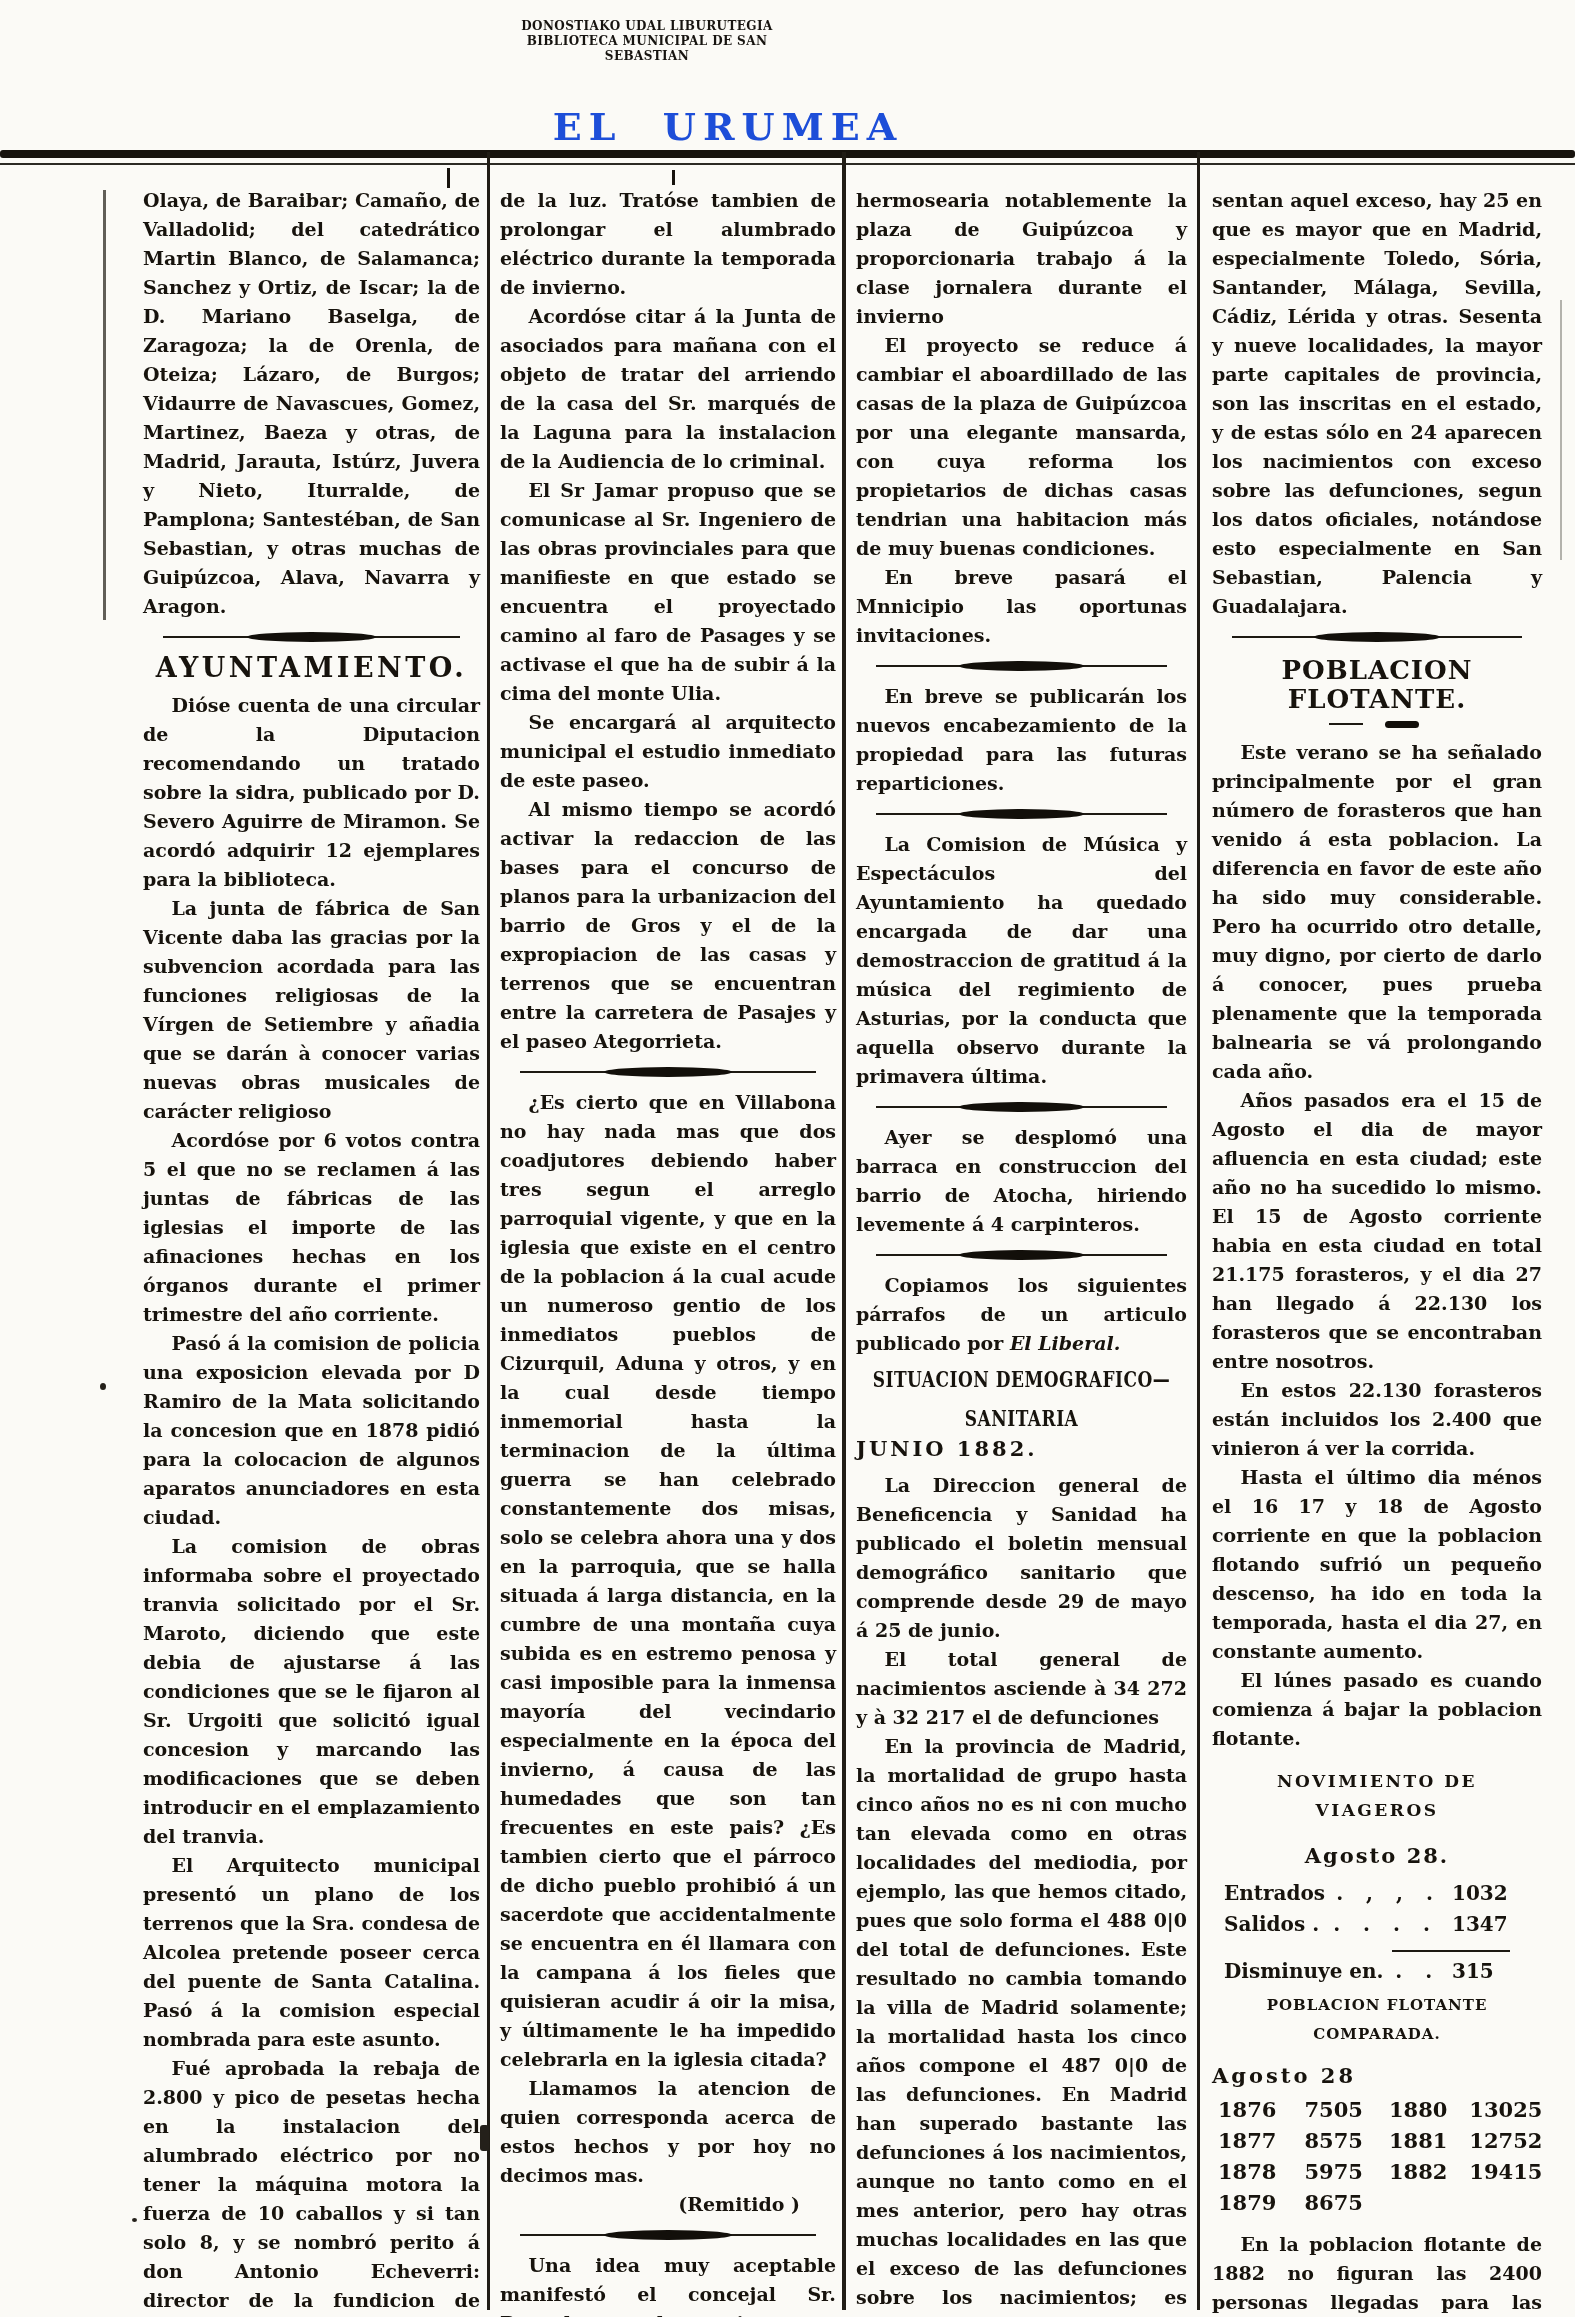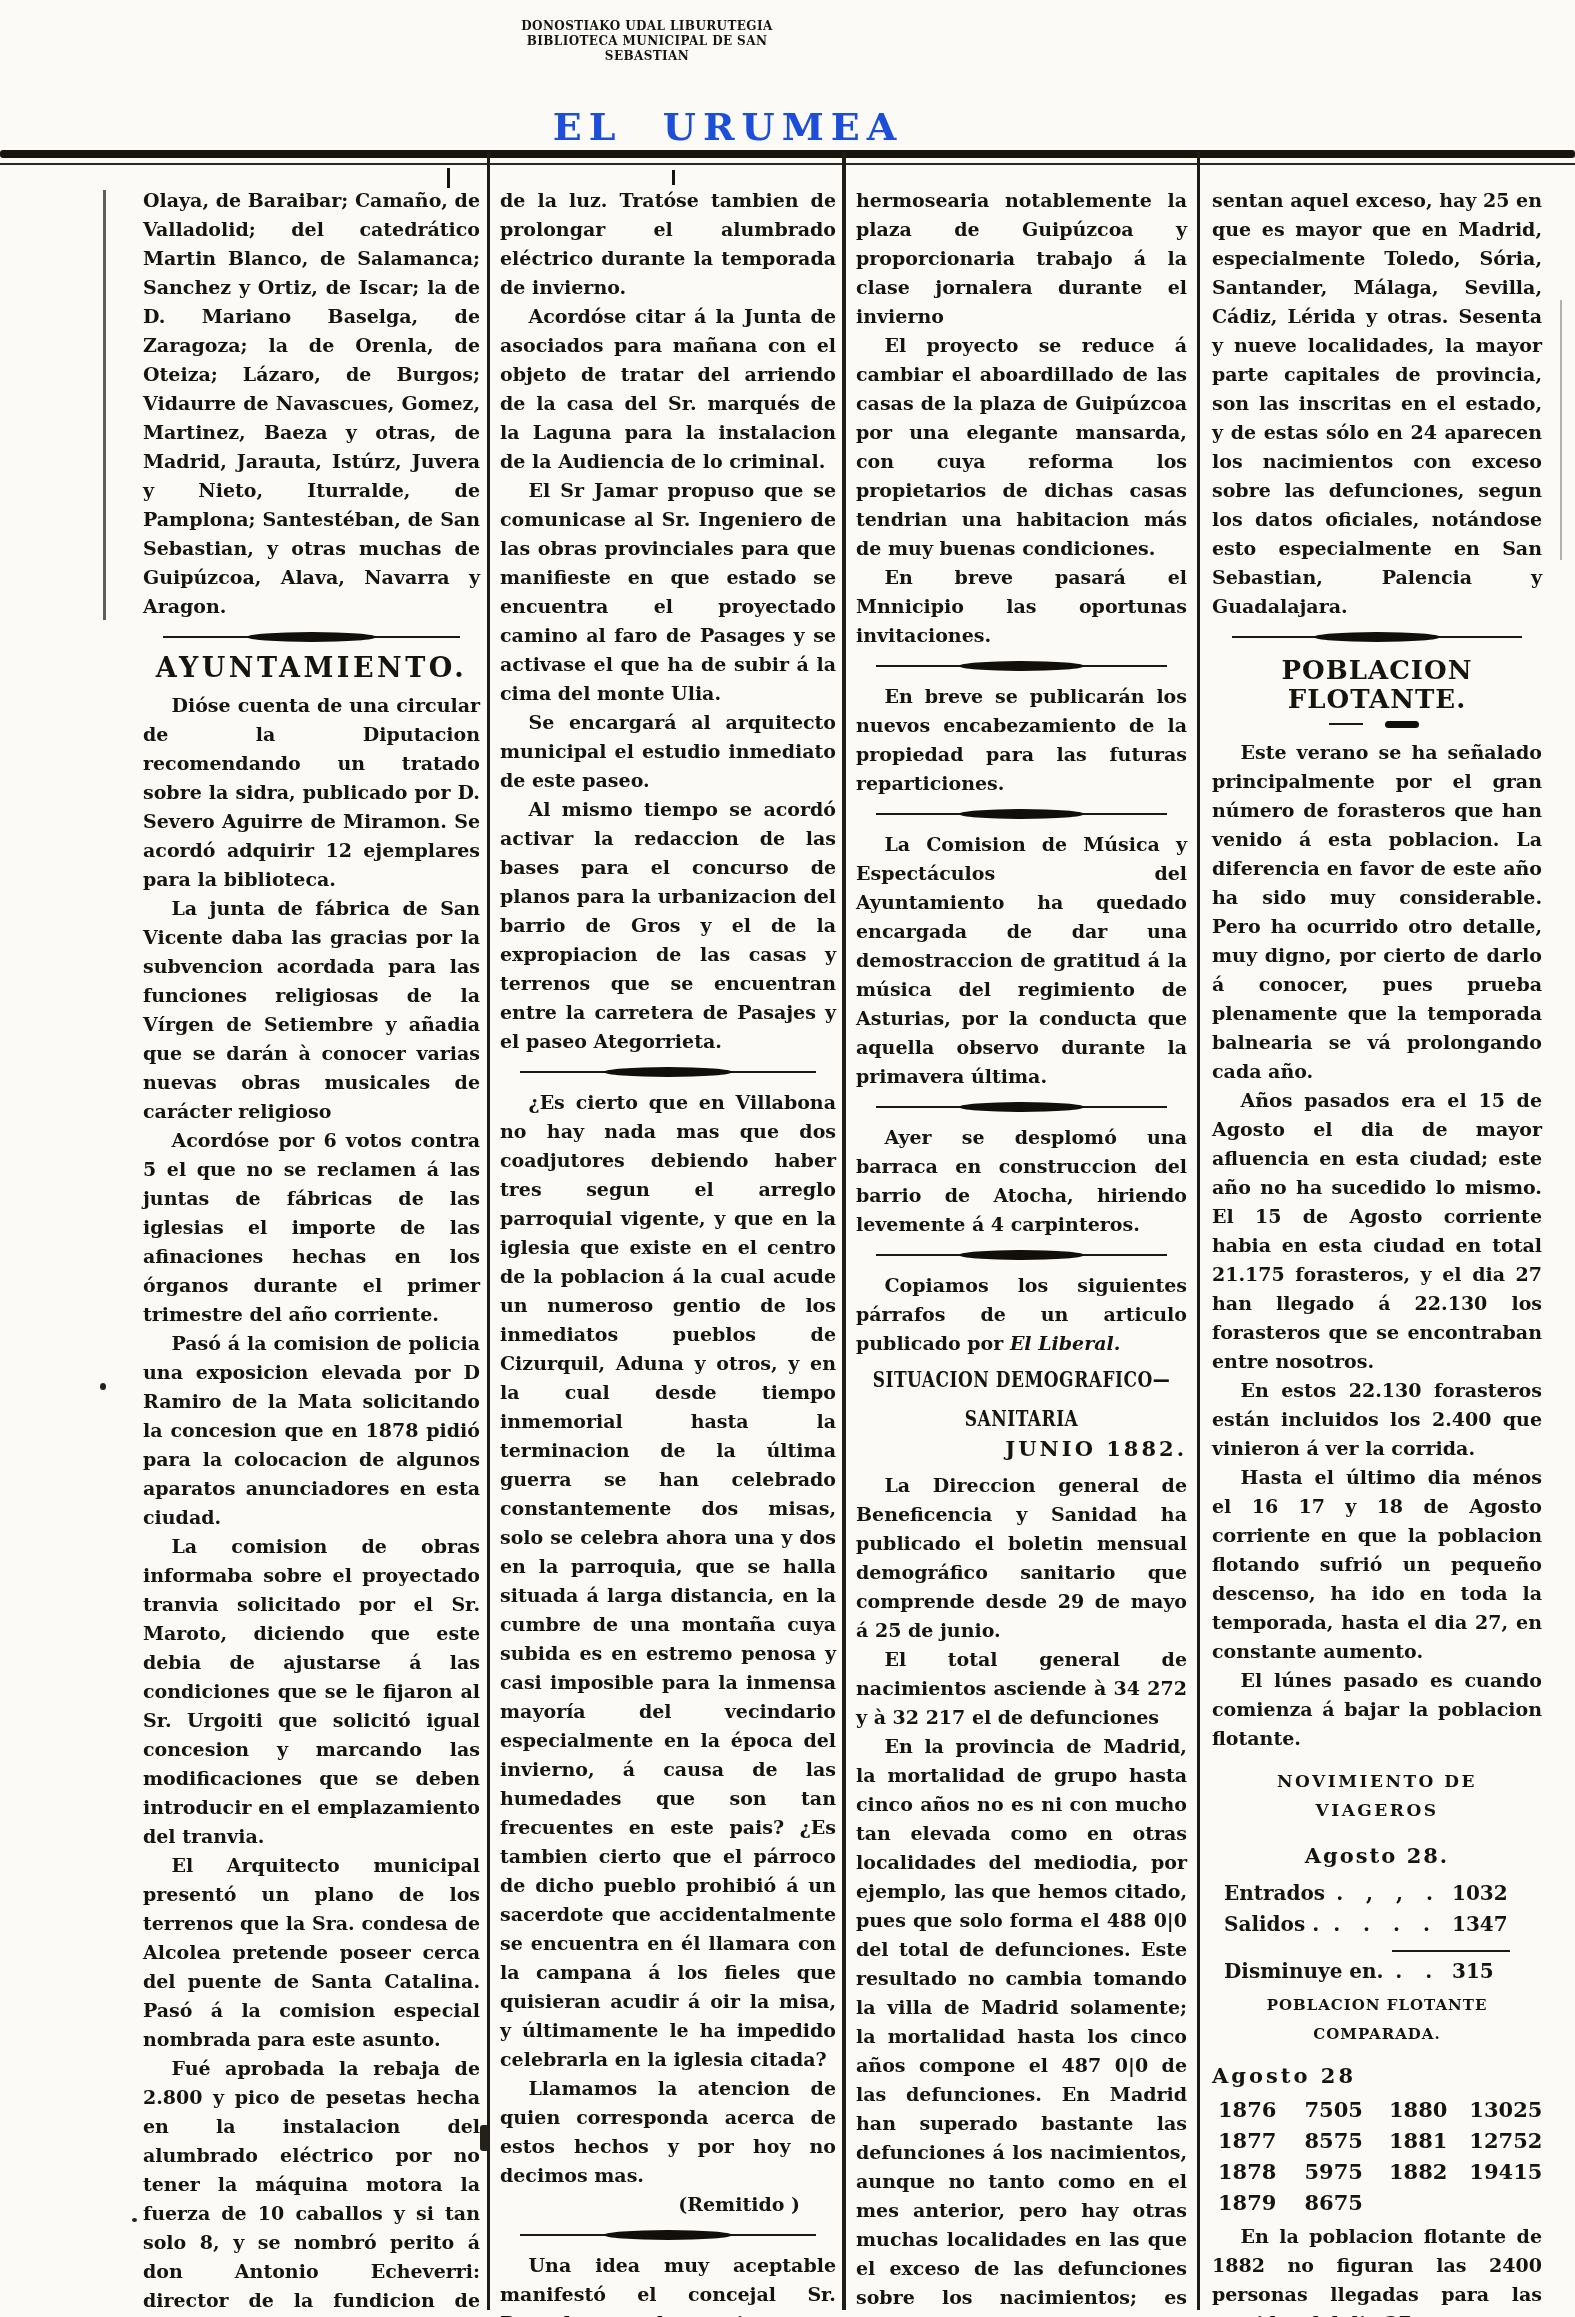--- a/index.html
+++ b/index.html
@@ -40,35 +40,35 @@
   
   .orn{position:relative;height:18px;margin:7px 16px;}
   .orn::before{content:"";position:absolute;left:4px;right:4px;top:8px;height:2px;background:#1d1912;}
   .orn::after{content:"";position:absolute;left:29%;width:42%;top:4px;height:10px;background:#120f0a;border-radius:50%;}
   .orn-sm{position:relative;height:12px;width:96px;margin:0 auto 8px auto;}
   .orn-sm::before{content:"";position:absolute;left:0;top:5px;width:34px;height:2px;background:#1d1912;}
   .orn-sm::after{content:"";position:absolute;right:6px;top:3px;width:34px;height:7px;background:#120f0a;border-radius:4px;}
   
   .h-ayto{margin:6px 0 9px 0;text-align:center;font-size:27px;font-weight:bold;letter-spacing:3.5px;text-indent:0;}
   .h-situ{margin:12px 0 2px 0;text-align:center;font-size:17px;font-weight:bold;letter-spacing:.5px;transform:scaleY(1.35);}
-  .h-junio{margin:6px 0 8px 0;text-align:right;font-size:21px;font-weight:bold;letter-spacing:3px;}
+  .h-junio{margin:6px 0 8px 0;text-align:left;font-size:21px;font-weight:bold;letter-spacing:3px;}
   .h-pobfl{margin:10px 0 4px 0;text-align:center;font-size:26px;font-weight:bold;letter-spacing:1px;}
   .h-viag{margin:14px 0 16px 0;text-align:center;font-size:17px;font-weight:bold;letter-spacing:2.5px;}
   .h-ago{margin:2px 0 2px 0;text-align:center;font-size:21px;font-weight:bold;letter-spacing:2px;}
   .h-pfc{margin:4px -8px 0 -8px;text-align:center;font-size:15px;font-weight:bold;letter-spacing:1px;}
   .h-ago2{margin:12px 0 4px 0;text-align:left;font-size:21px;font-weight:bold;letter-spacing:3px;}
   
   .ledger{margin:8px 4px 0 12px;}
   .lrow{display:flex;align-items:baseline;font-size:20px;font-weight:bold;line-height:31px;}
   .lrow .lab{white-space:nowrap;}
   .lrow .leader{flex:1;text-align:center;letter-spacing:8px;overflow:hidden;}
   .lrow .val{width:86px;text-align:left;}
   .subrule{height:2px;background:#1d1912;width:118px;margin:10px 28px 4px auto;}
   
-  .ytable{display:grid;grid-template-columns:1fr 1fr;font-size:21px;font-weight:bold;line-height:31px;margin-bottom:4px;}
+  .ytable{display:grid;grid-template-columns:1fr 1fr;font-size:21px;font-weight:bold;line-height:31px;margin-bottom:12px;}
   .ycell{display:flex;gap:28px;padding-left:6px;white-space:nowrap;}
   .ycell.r{padding-left:26px;gap:22px;}
   i{font-style:italic;}
 </style>
 </head>
 <body>
 
 <div class="stamp">
   <div>DONOSTIAKO UDAL LIBURUTEGIA</div>
   <div>BIBLIOTECA MUNICIPAL DE SAN SEBASTIAN</div>

